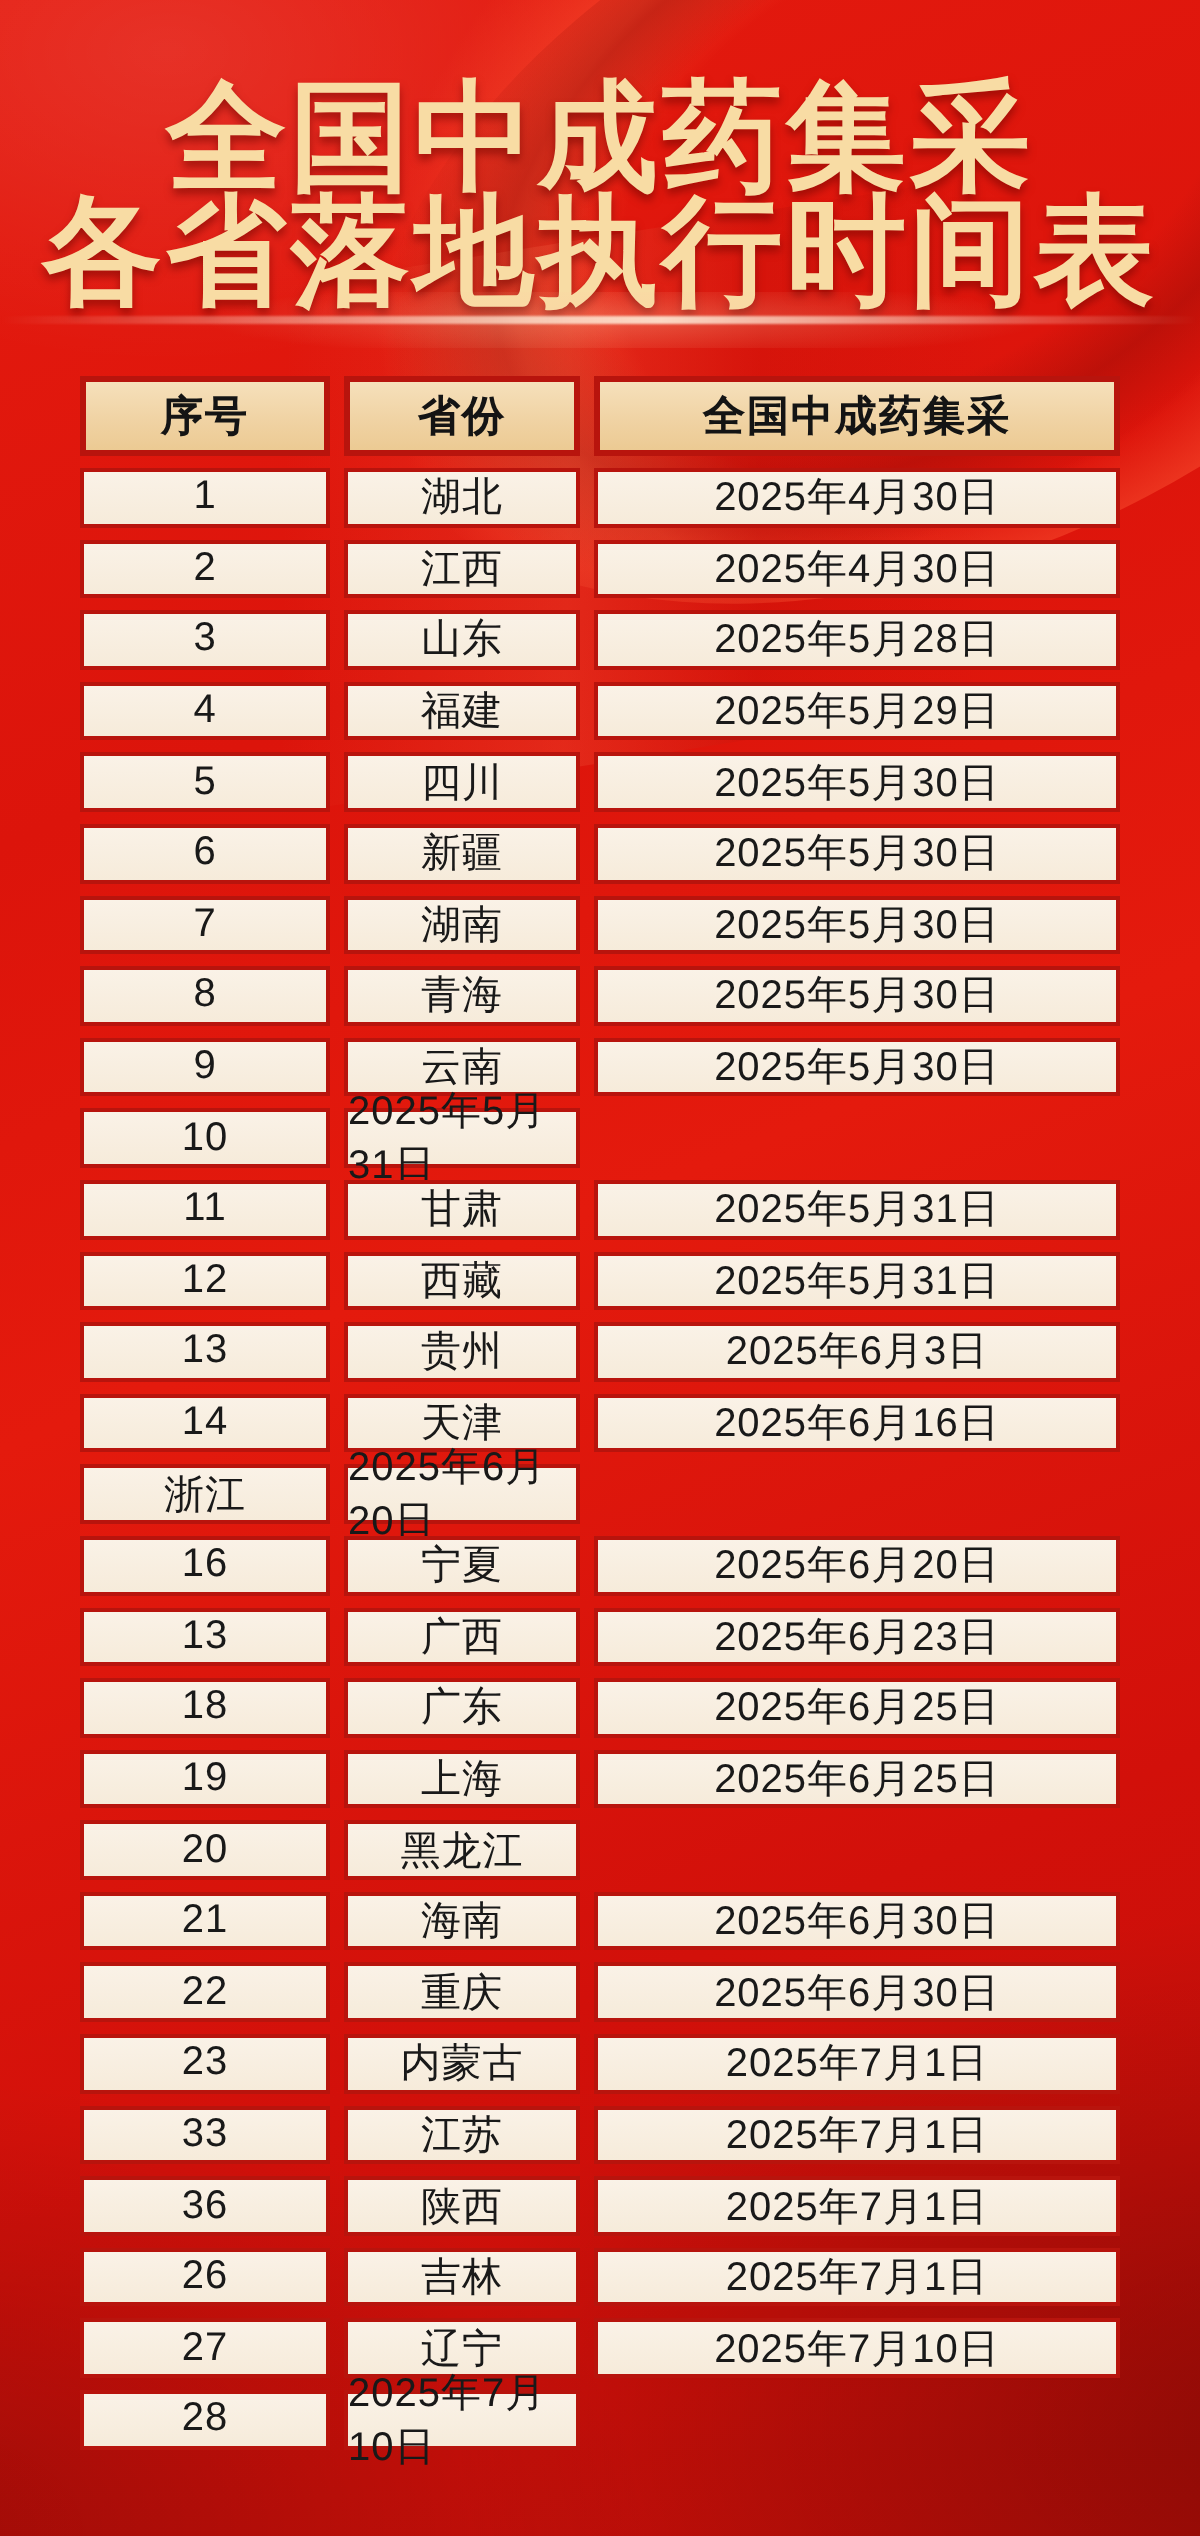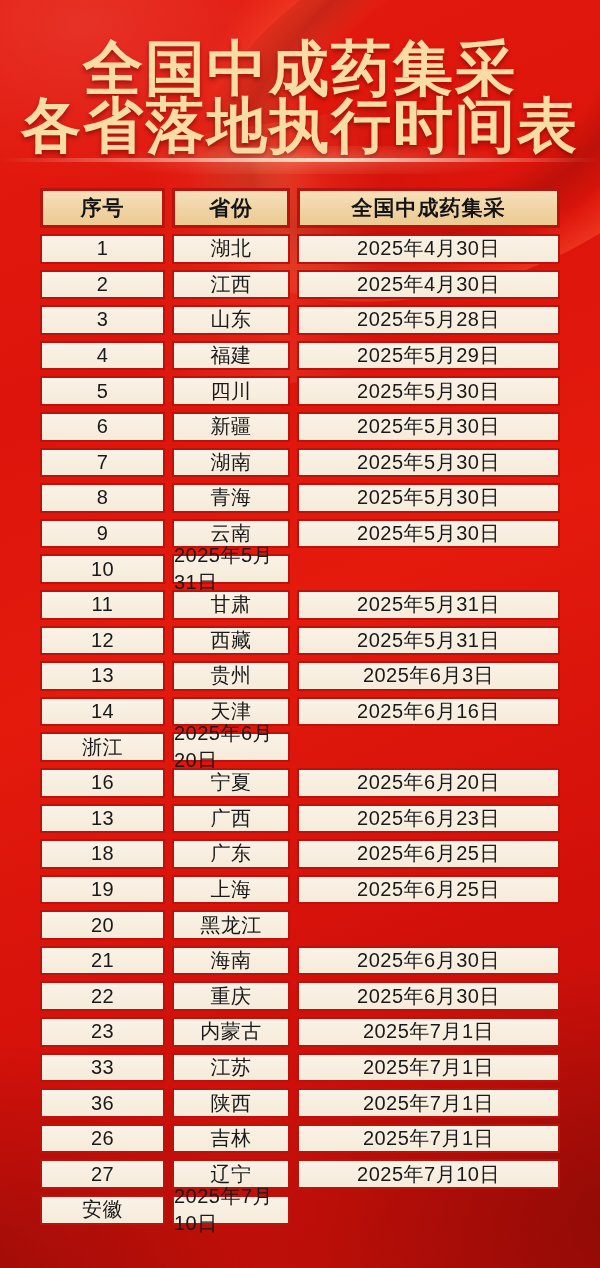--- a/index.html
+++ b/index.html
@@ -238,19 +238,19 @@
           <div class="cell">26</div>
           <div class="cell">吉林</div>
           <div class="cell">2025年7月1日</div>
         </div>
         <div class="row">
           <div class="cell">27</div>
           <div class="cell">辽宁</div>
           <div class="cell">2025年7月10日</div>
         </div>
         <div class="row">
-          <div class="cell">安徽</div>
+          <div class="cell">28</div>
           <div class="cell">2025年7月10日</div>
         </div>
       </div>
   </div>
 
 </div>
 
 </body></html>

